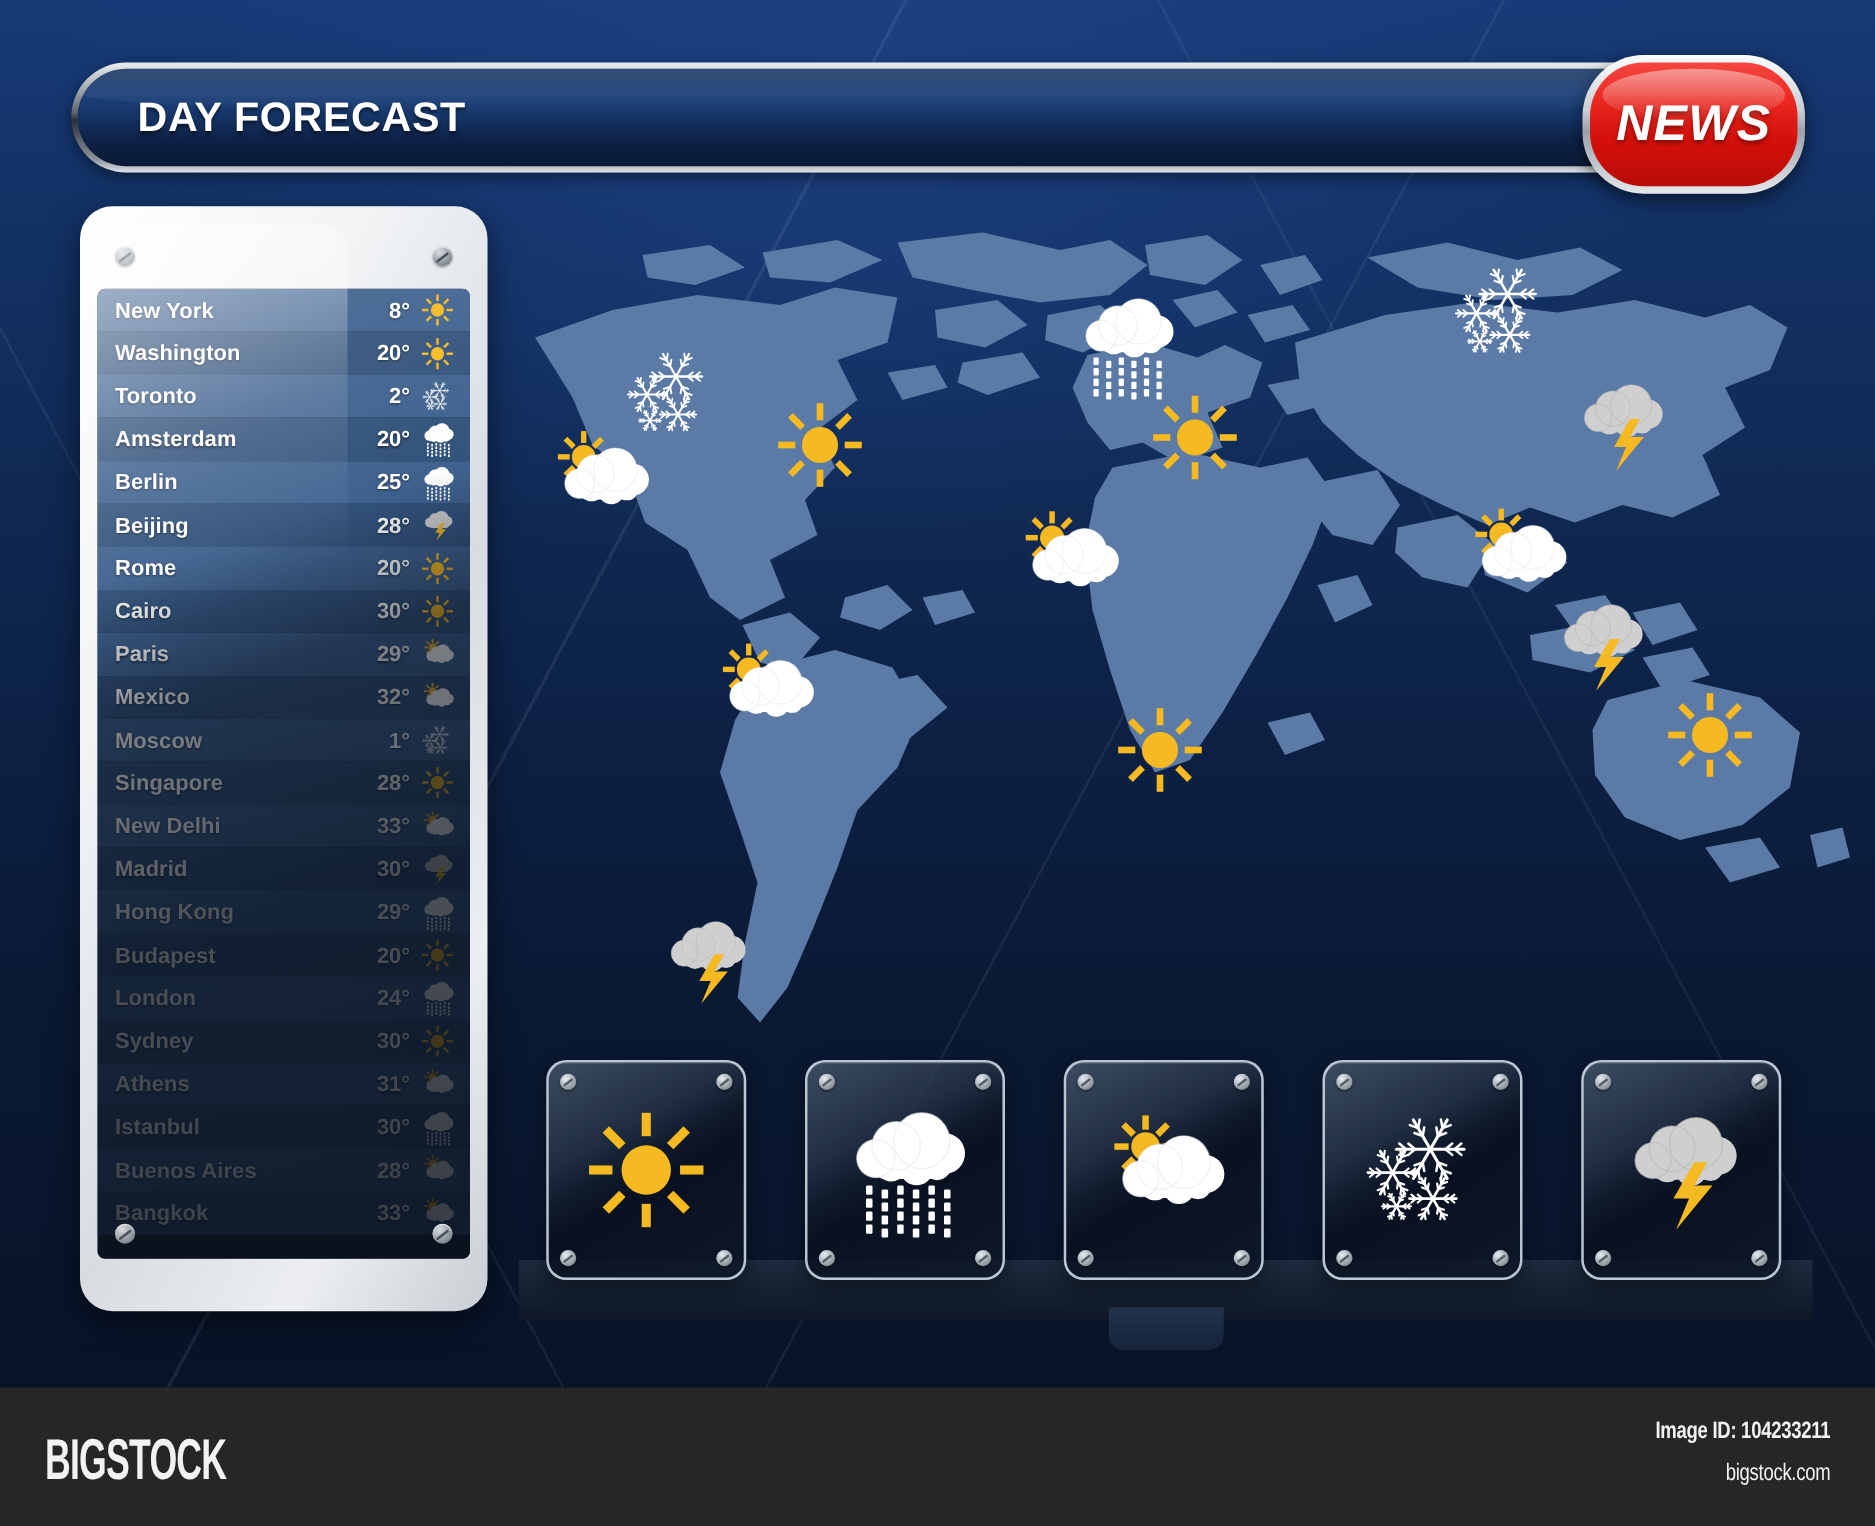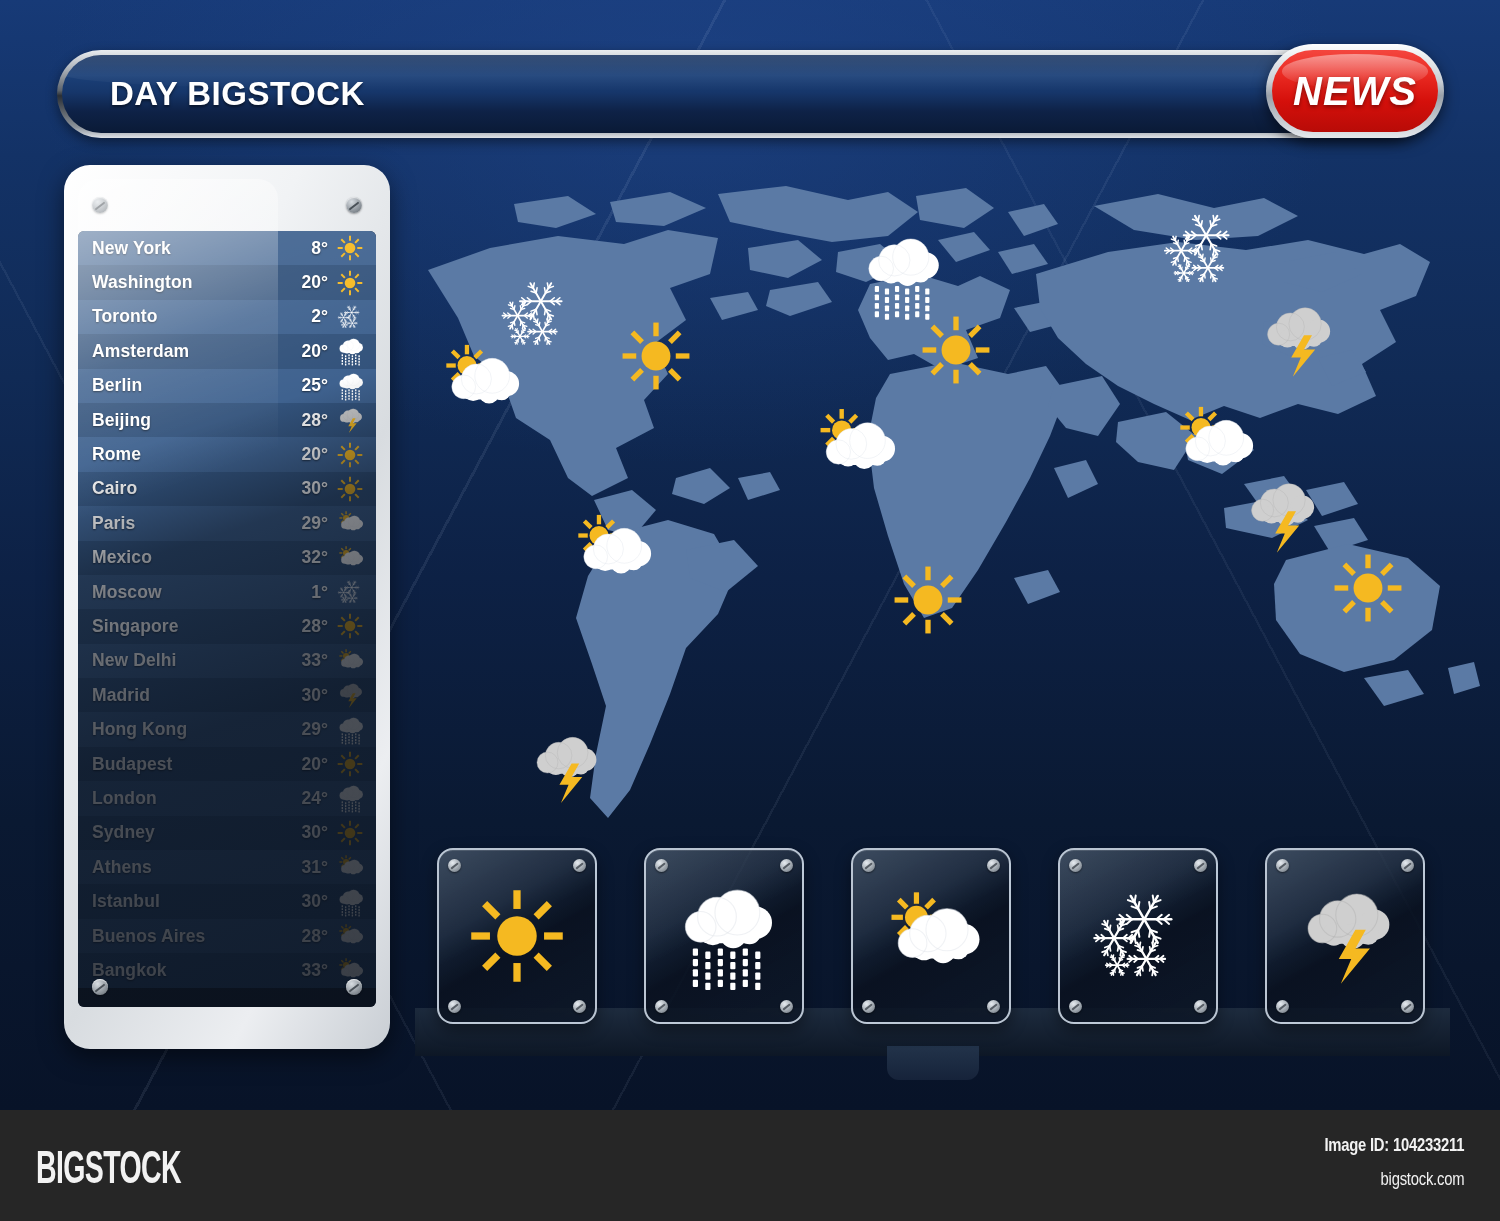--- a/index.html
+++ b/index.html
@@ -49,21 +49,21 @@
     border-radius:40px 40px 60% 60%/40px 40px 100% 100%;
   }
   #header-title{
     position:relative; z-index:2;
     margin-left:48px; color:#fff; font-size:33px; font-weight:bold;
     letter-spacing:.5px; text-shadow:0 2px 3px rgba(0,0,0,.5);
   }
 
   
   #news-badge{
-    position:absolute; right:56px; top:44px; width:178px; height:94px;
+    position:absolute; right:56px; top:44px; width:178px; height:111px;
     border-radius:49px; z-index:6;
     background:linear-gradient(180deg,#fdfefe 0%,#c9ced4 40%,#9aa1a9 55%,#e4e8ec 100%);
     padding:6px;
     box-shadow:0 5px 14px rgba(0,0,0,.55);
   }
   #news-badge .pill{
     width:100%; height:100%; border-radius:43px;
     background:linear-gradient(180deg,#f4463f 0%,#ea2a22 30%,#d5100b 62%,#b80b07 100%);
     display:flex; align-items:center; justify-content:center;
     position:relative; overflow:hidden;
@@ -771,21 +771,21 @@
             <line x1="49.99999999999999" y1="24" x2="49.99999999999999" y2="6" stroke="#F5B921" stroke-width="7" stroke-linecap="butt"></line>
             <line x1="68.38477631085023" y1="31.61522368914976" x2="81.11269837220809" y2="18.887301627791903" stroke="#F5B921" stroke-width="7" stroke-linecap="butt"></line>
             <circle cx="50" cy="50" r="19" fill="#F5B921"></circle>
           </svg>
         </div>
       </div>
   </div>
 
   <div id="headerbar">
     <div class="inner">
-      <span id="header-title">DAY BIGSTOCK</span>
+      <span id="header-title">DAY FORECAST</span>
     </div>
   </div>
 
   <div id="news-badge">
     <div class="pill">
       <span id="news-label">NEWS</span>
     </div>
   </div>
 
   <div id="city-panel">

